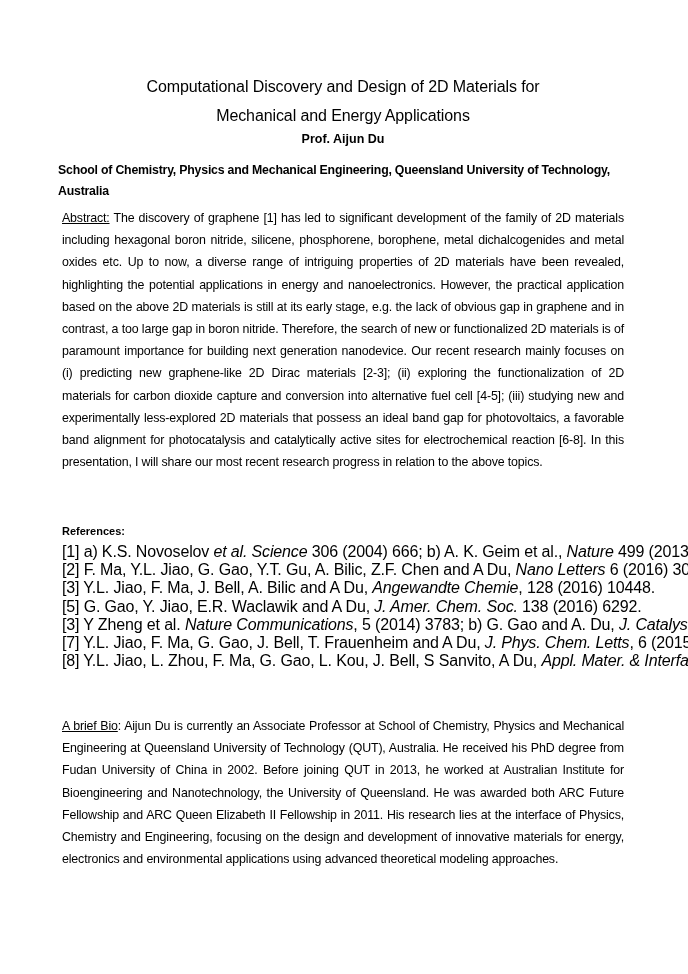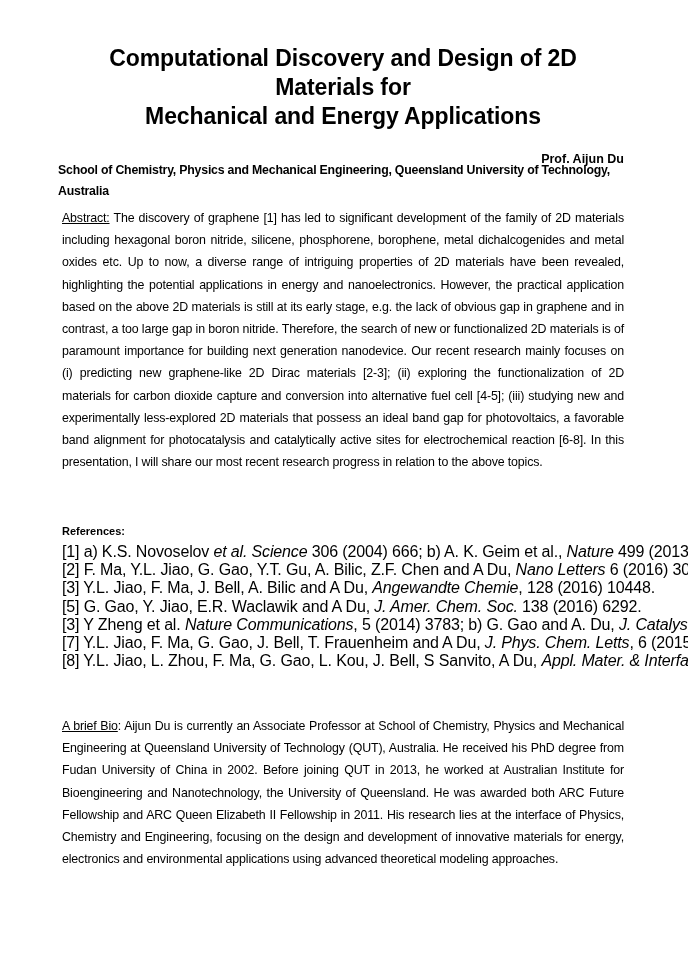--- a/index.html
+++ b/index.html
@@ -17,38 +17,37 @@
     }
     .page {
       position: absolute;
       left: 62px;
       top: 0;
       width: 562px;
     }
     .title {
       position: absolute;
       left: 0;
-      top: 44px;
+      top: 72px;
       width: 562px;
       text-align: center;
-      font-weight: bold;
-      font-size: 23px;
+      font-weight: normal;
+      font-size: 16px;
       line-height: 29px;
       letter-spacing: -0.1px;
     }
     .author {
       position: absolute;
       left: 0;
       top: 129px;
       width: 562px;
-      text-align: right;
+      text-align: center;
       font-weight: bold;
       font-size: 12.5px;
       line-height: 20px;
-      margin-top: 20px;
     }
     .affil {
       position: absolute;
       left: -4px;
       top: 160px;
       width: 570px;
       text-align: left;
       font-weight: bold;
       font-size: 12.3px;
       line-height: 21px;

